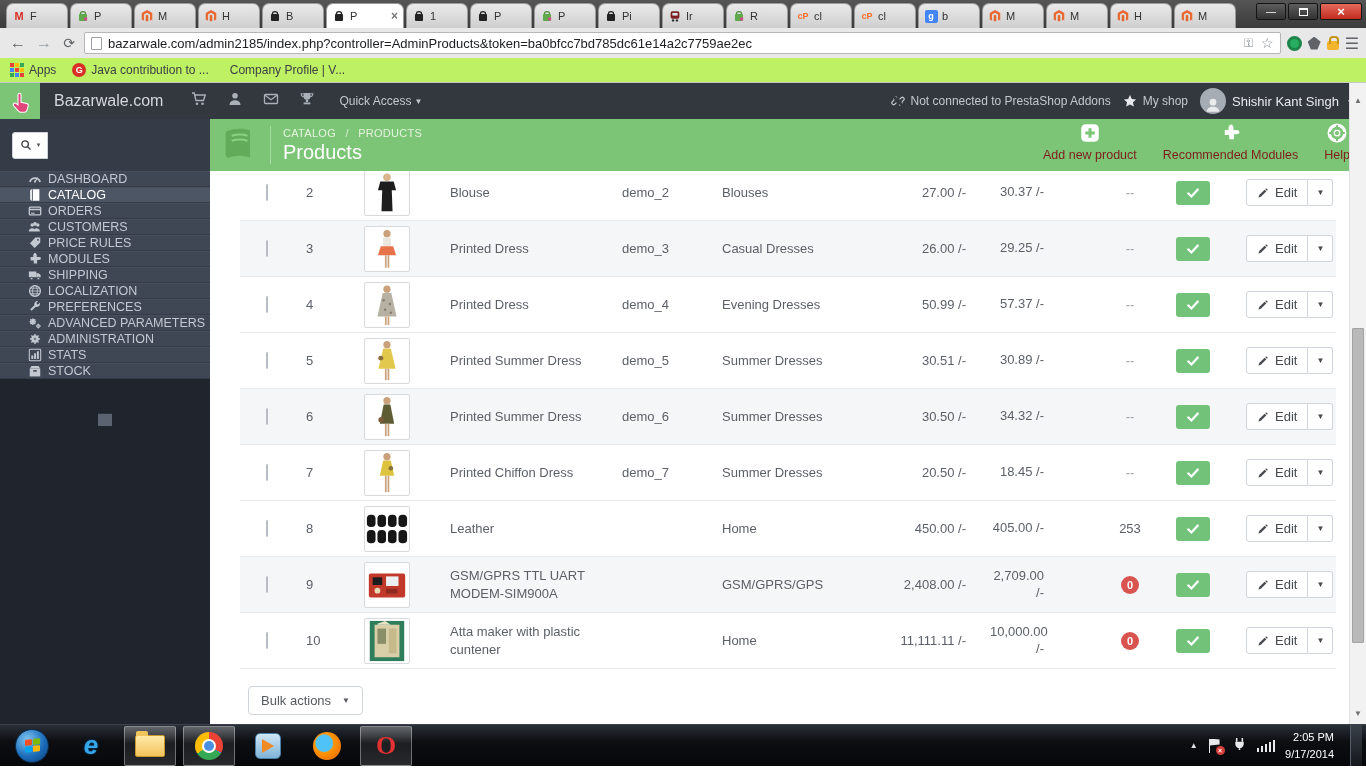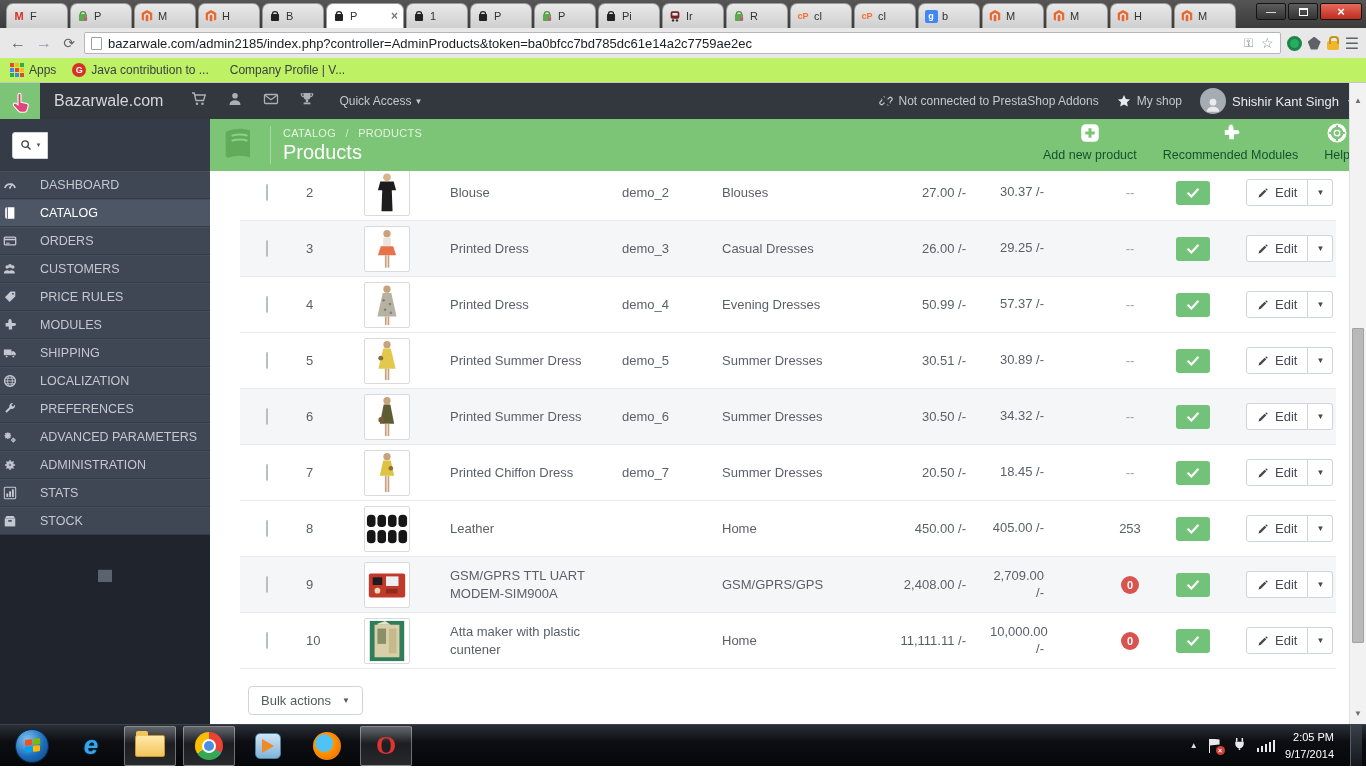--- a/index.html
+++ b/index.html
@@ -48,56 +48,56 @@
   .viewport { height:641px; position:relative; background:#fff; }
 
   .admin-topbar { height:36px; background:#33373e; display:flex; align-items:center; color:#cfd3d8; }
   .logo-sq { width:40px; height:36px; background:#7cc576; position:relative; flex:0 0 40px; }
   .logo-sq svg { position:absolute; left:9px; top:7px; width:24px; height:26px; }
   .brand { font-size:16px; color:#d4d8dd; margin:0 18px 0 14px; }
   .tb-ico { width:36px; text-align:center; color:#aab0b8; }
   .tb-ico svg { width:16px; height:16px; }
   .quick-access { font-size:12px; color:#c3c8ce; margin-left:14px; }
   .caret { font-size:8px; vertical-align:middle; margin-left:3px; }
-  .topbar-right { margin-left:auto; display:flex; align-items:center; gap:18px; padding-right:14px; font-size:12px; color:#c3c8ce; }
+  .topbar-right { margin-left:auto; display:flex; align-items:center; gap:12px; padding-right:14px; font-size:12px; color:#c3c8ce; }
   .tr-item { display:flex; align-items:center; gap:6px; }
   .tr-item svg { width:14px; height:14px; }
   .avatar { width:26px; height:26px; border-radius:50%; background:#a6acb3; display:flex; align-items:flex-end; justify-content:center; overflow:hidden; }
   .avatar svg { width:18px; height:18px; }
   .user-name { font-size:13px; color:#e8eaed; }
 
   .main { display:flex; height:605px; }
 
   
   .sidebar { width:210px; background:#3f4654; display:flex; flex-direction:column; }
   .search-zone { height:52px; background:#353c48; display:flex; align-items:center; padding:0 12px; gap:0; }
   .search-btn { width:36px; height:27px; background:#fff; border:1px solid #cfd4da; border-radius:3px 0 0 3px; display:flex; align-items:center; justify-content:center; gap:2px; color:#3c4043; }
   .search-btn svg { width:12px; height:12px; }
   .search-btn .caret { font-size:7px; color:#555; }
   .search-input { flex:1; height:27px; border:none; border-radius:0 3px 3px 0; background:#e7ebef; font-size:12px; padding:0 9px; color:#333; font-family:inherit; }
   .search-input::placeholder { color:#8c939b; }
   .nav { flex:0 0 auto; }
-  .nav-item { height:28px; display:flex; align-items:center; padding-left:3px; gap:23px; font-size:12.5px; color:#c4c9d1; border-top:1px solid #474e5c; border-bottom:1px solid #343b47; background:#3f4654; }
+  .nav-item { height:16px; display:flex; align-items:center; padding-left:28px; gap:6px; font-size:12.5px; color:#c4c9d1; border-top:1px solid #474e5c; border-bottom:1px solid #343b47; background:#3f4654; }
   .nav-item.active { background:#4d5664; color:#fff; }
   .nav-item svg { width:14px; height:14px; flex:0 0 14px; }
   .sidebar-void { flex:1; background:#20242c; display:flex; justify-content:center; padding-top:32px; }
   .collapse-ico { color:#5b6370; font-size:14px; letter-spacing:0; line-height:4px; text-align:center; }
 
   
   .content { flex:1; display:flex; flex-direction:column; overflow:hidden; position:relative; }
   .green-bar { height:52px; background:#7cc576; display:flex; align-items:center; color:#fff; padding-left:10px; flex:0 0 52px; }
   .gb-book { width:40px; height:40px; margin-right:10px; opacity:.85; }
   .gb-book svg { width:40px; height:40px; }
   .gb-divider { width:1px; height:38px; background:rgba(255,255,255,.35); margin-right:12px; }
   .gb-titles { display:flex; flex-direction:column; justify-content:flex-end; gap:2px; }
   .breadcrumb { font-size:11px; color:#e4f3df; letter-spacing:.3px; }
   .breadcrumb .sep { margin:0 6px; color:#d2e9cc; }
   .page-title { font-size:20px; color:#fff; }
   .gb-actions { margin-left:auto; display:flex; align-items:flex-end; gap:26px; padding:0 16px 6px 0; }
-  .gb-action { display:flex; flex-direction:column; align-items:center; gap:2px; font-size:12.5px; color:#14532d; }
+  .gb-action { display:flex; flex-direction:column; align-items:center; gap:2px; font-size:12.5px; color:#7f1d1d; }
   .gb-action svg { width:20px; height:20px; }
 
   .table-wrap { flex:1; overflow:hidden; padding:0 17px 0 0; }
   .ptable { margin:-6px 13px 0 30px; }
   .prow { display:grid; grid-template-columns:40px 58px 86px 172px 100px 176px 92px 94px 92px 70px 126px; align-items:center; min-height:56px; border-bottom:1px solid #e9eaec; padding-left:26px; font-size:13px; color:#5b5f66; background:#fff; }
   .prow.shaded { background:#f5f6f8; }
   .cb { width:13px; height:13px; border:1px solid #b9bec4; border-radius:2px; background:#f4f5f6; }
   .thumb { width:46px; height:46px; border:1px solid #d8dadd; border-radius:2px; background:#fff; display:flex; align-items:center; justify-content:center; overflow:hidden; }
   .thumb svg { width:44px; height:44px; }
   .cell-name { line-height:1.35; padding-right:14px; }

